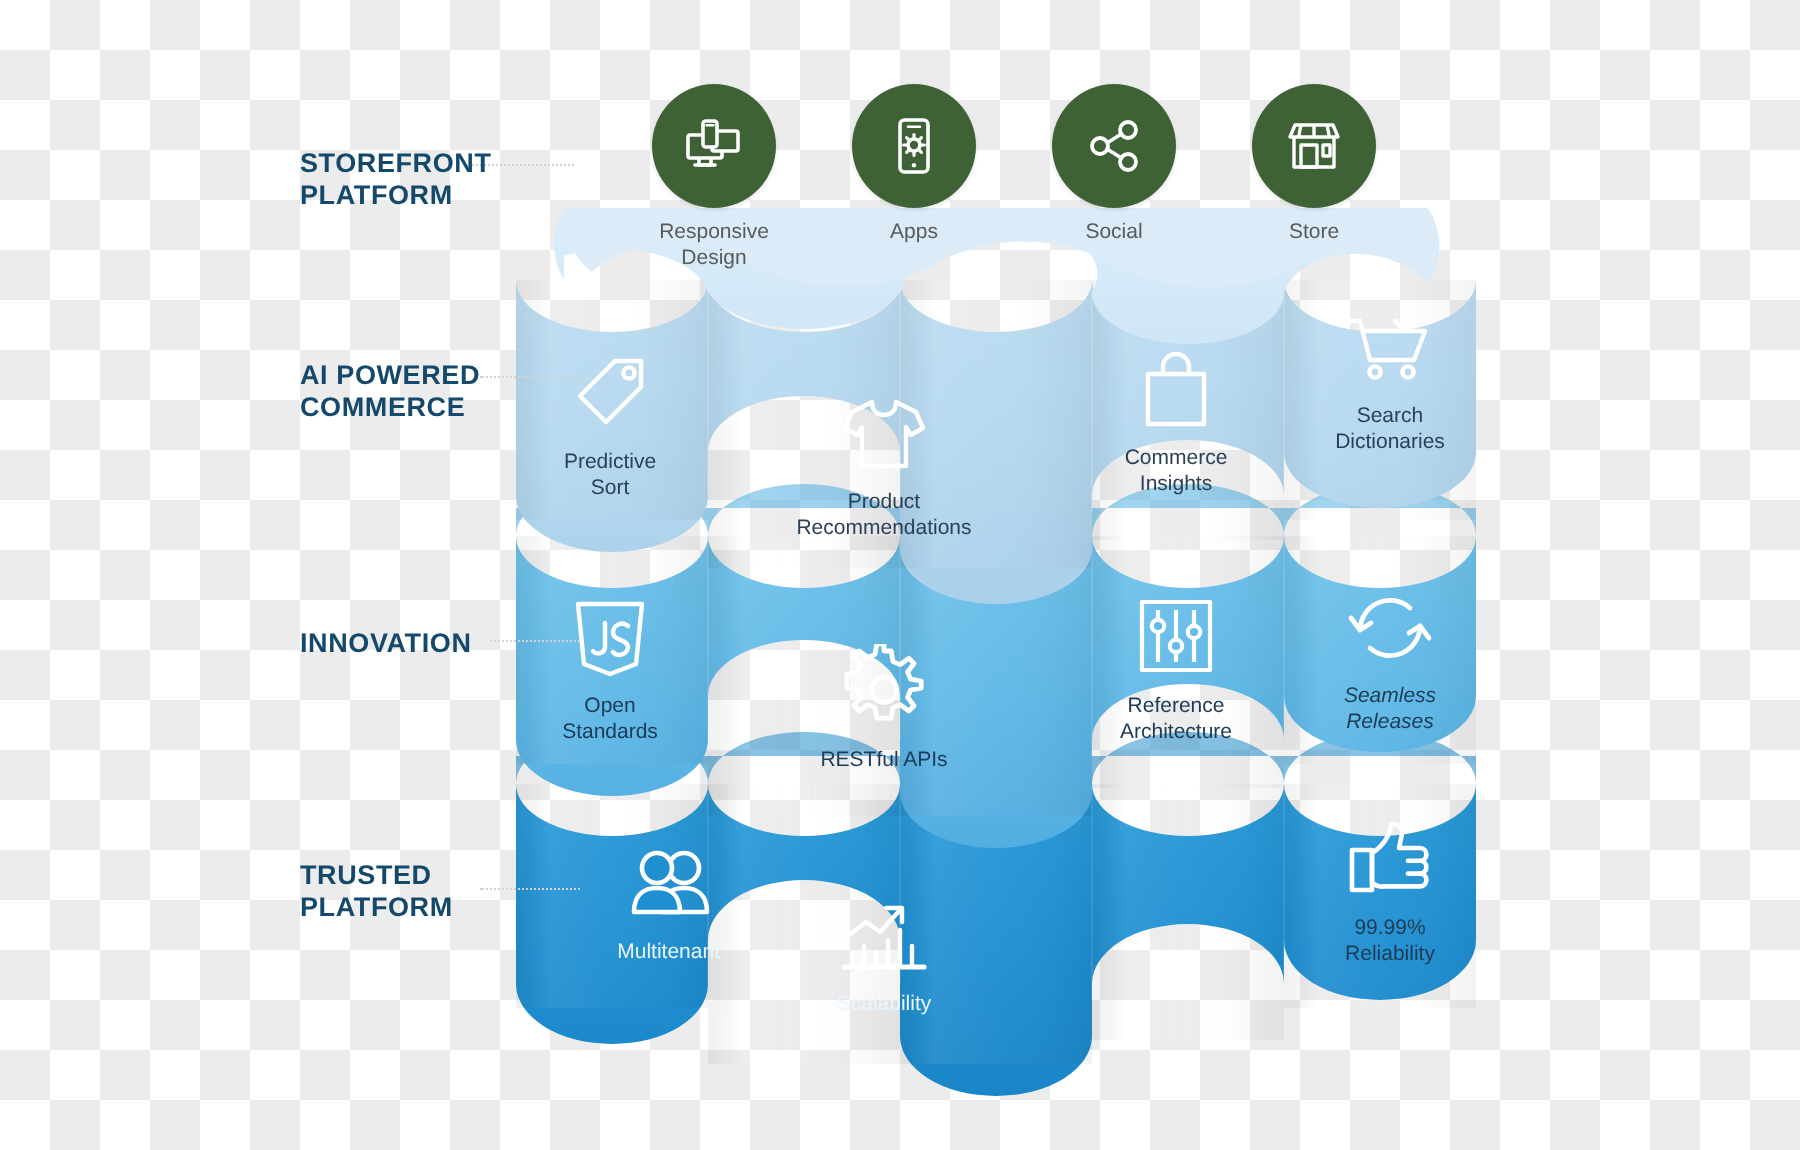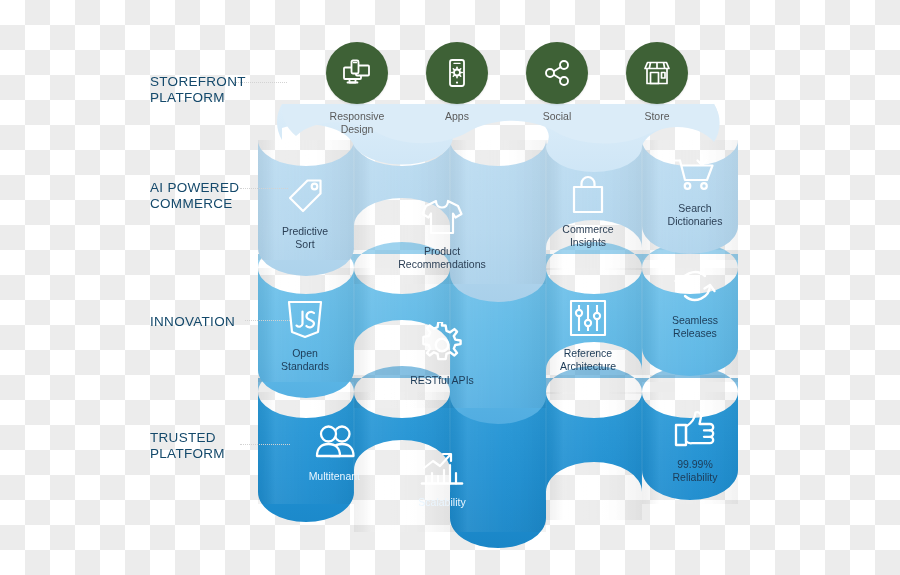--- a/index.html
+++ b/index.html
@@ -21,21 +21,21 @@
     background-position:0 0,25px 25px;
     z-index:0;
   }
   #stage{position:absolute;inset:0;z-index:2;}
   #artwork{position:absolute;left:0;top:0;width:900px;height:575px;z-index:1;}
 
   
   .row-label{
     position:absolute;
     color:#14496b;
-    font-weight:normal;
+    font-weight:bold;
     font-size:13.5px;
     letter-spacing:.3px;
     line-height:1.22;
     text-align:left;
     z-index:5;
     white-space:pre-line;
   }
   .leader{
     position:absolute;
     height:1px;
@@ -388,21 +388,21 @@
         <line x1="30" y1="8" x2="30" y2="34"></line>
         <circle cx="12" cy="16" r="3.1" fill="#63bbe8"></circle>
         <circle cx="21" cy="26" r="3.1" fill="#63bbe8"></circle>
         <circle cx="30" cy="19" r="3.1" fill="#63bbe8"></circle>
       </g>
     </svg>
     <div class="cap mid">Reference
 Architecture</div>
   </div>
 
-  <div class="cell" style="left:640px;top:264px;">
+  <div class="cell" style="left:640px;top:292px;font-style:italic;">
     <svg class="ic" width="48" height="44" viewBox="0 0 48 44">
       <g fill="none" stroke="#ffffff" stroke-width="2.4" stroke-linecap="round" stroke-linejoin="round">
         <path d="M9 23 A15 15 0 0 1 34 12"></path>
         <path d="M4.5 17 L9 23 L14.5 19.5"></path>
         <path d="M39 21 A15 15 0 0 1 14 32"></path>
         <path d="M43.5 27 L39 21 L33.5 24.5"></path>
       </g>
     </svg>
     <div class="cap mid">Seamless
 Releases</div>

